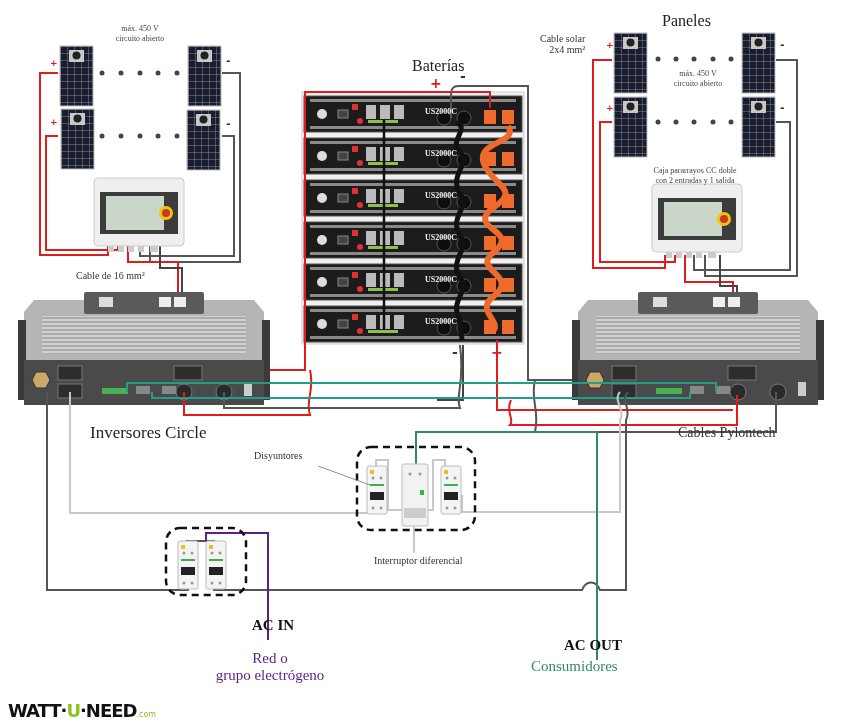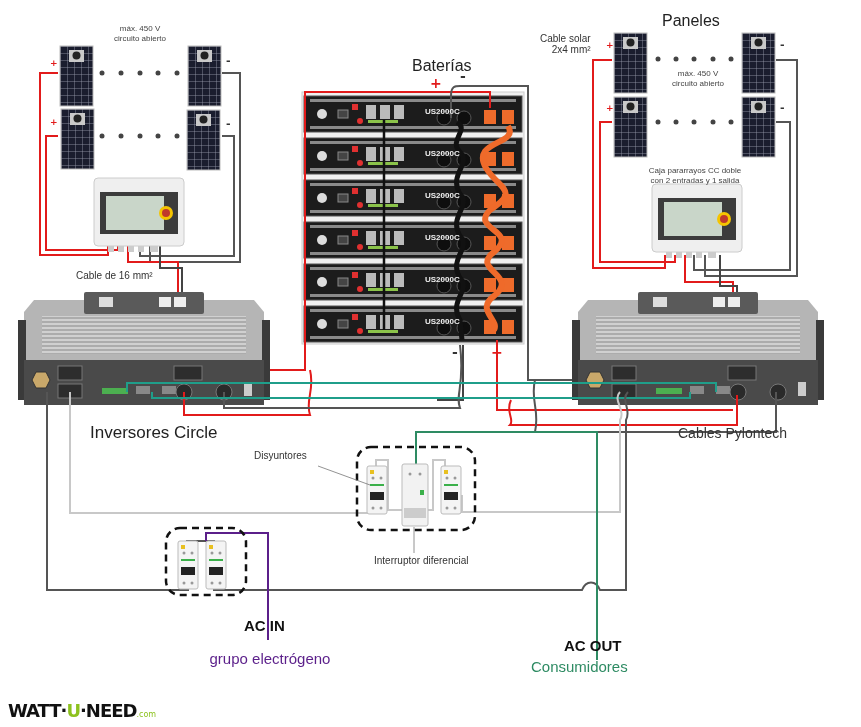--- a/index.html
+++ b/index.html
@@ -1,18 +1,18 @@
 <!DOCTYPE html>
 <html><head>
 <meta charset="utf-8">
 <style>
   html, body { margin:0; padding:0; background:#ffffff; }
   body { width:861px; height:727px; position:relative; overflow:hidden; font-family:"DejaVu Sans", sans-serif; color:#333; }
   svg#wires { position:absolute; left:0; top:0; }
-  .lbl { position:absolute; white-space:nowrap; font-family:Liberation Sans, sans-serif; color:#333; }
+  .lbl { position:absolute; white-space:nowrap; font-family:Liberation Serif, serif; color:#333; }
   .small { font-size:8px; text-align:center; line-height:10px; color:#444; }
   .med { font-size:10px; color:#333; }
   .big { font-size:17px; color:#222; }
   .title { font-size:16px; color:#222; }
   .acbold { font-size:15px; font-weight:bold; color:#111; }
   .acsub { font-size:15px; text-align:center; line-height:17px; }
   .sign { position:absolute; font-size:14px; font-weight:bold; }
   .logo { position:absolute; left:8px; top:700px; font-family:"DejaVu Sans", sans-serif; font-weight:bold; font-size:18px; letter-spacing:-1px; color:#111; }
   .logo .u { color:#8dc21f; }
   .logo .com { font-size:8px; font-weight:normal; color:#8dc21f; letter-spacing:0; }
@@ -241,22 +241,23 @@
 <div class="lbl title" style="left:372px;top:57px;margin-left:40px;">Baterías</div>
 <div class="lbl small" style="left:640px;top:166px;width:110px;">
   <div>Caja pararrayos CC doble</div>
   <div>con 2 entradas y 1 salida</div>
 </div>
 <div class="lbl med" style="left:76px;top:270px;">Cable de 16 mm²</div>
 <div class="lbl big" style="left:90px;top:423px;">Inversores Circle</div>
 <div class="lbl med" style="left:678px;top:425px;font-size:14px;">Cables Pylontech</div>
 <div class="lbl med" style="left:254px;top:450px;">Disyuntores</div>
 <div class="lbl med" style="left:374px;top:555px;">Interruptor diferencial</div>
-<div class="lbl acbold" style="left:244px;top:617px;text-align:right;">AC IN</div>
+<div class="lbl acbold" style="left:252px;top:617px;text-align:right;">AC IN</div>
 <div class="lbl acsub" style="left:190px;top:650px;width:160px;color:#5b1f8a;">
+  <div>Red o</div>
   <div>grupo electrógeno</div>
 </div>
 <div class="lbl acbold" style="left:564px;top:637px;">AC OUT</div>
 <div class="lbl acsub" style="left:531px;top:658px;color:#2e8b63;">Consumidores</div>
 
 <span class="sign" style="left:50px;top:58px;color:#e21b1b;font-size:9px;">+</span>
 <span class="sign" style="left:50px;top:117px;color:#e21b1b;font-size:9px;">+</span>
 <span class="sign" style="left:226px;top:54px;color:#333;font-size:11px;">-</span>
 <span class="sign" style="left:226px;top:117px;color:#333;font-size:11px;">-</span>
 <span class="sign" style="left:606px;top:40px;color:#e21b1b;font-size:9px;">+</span>

